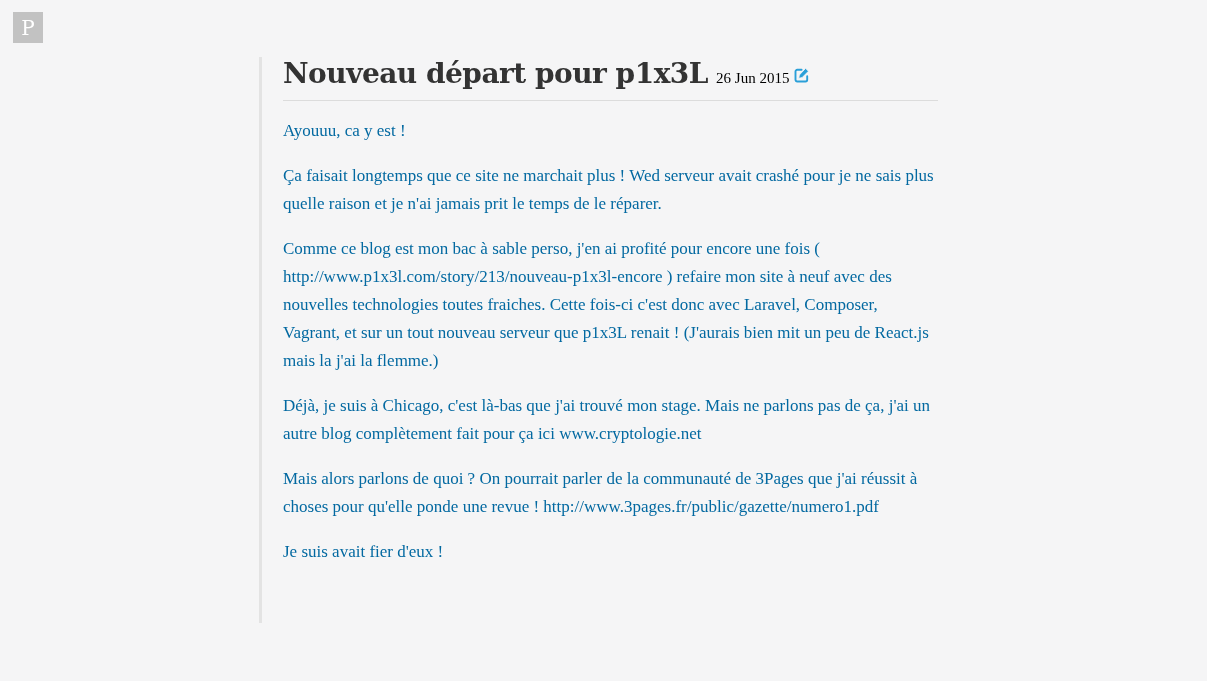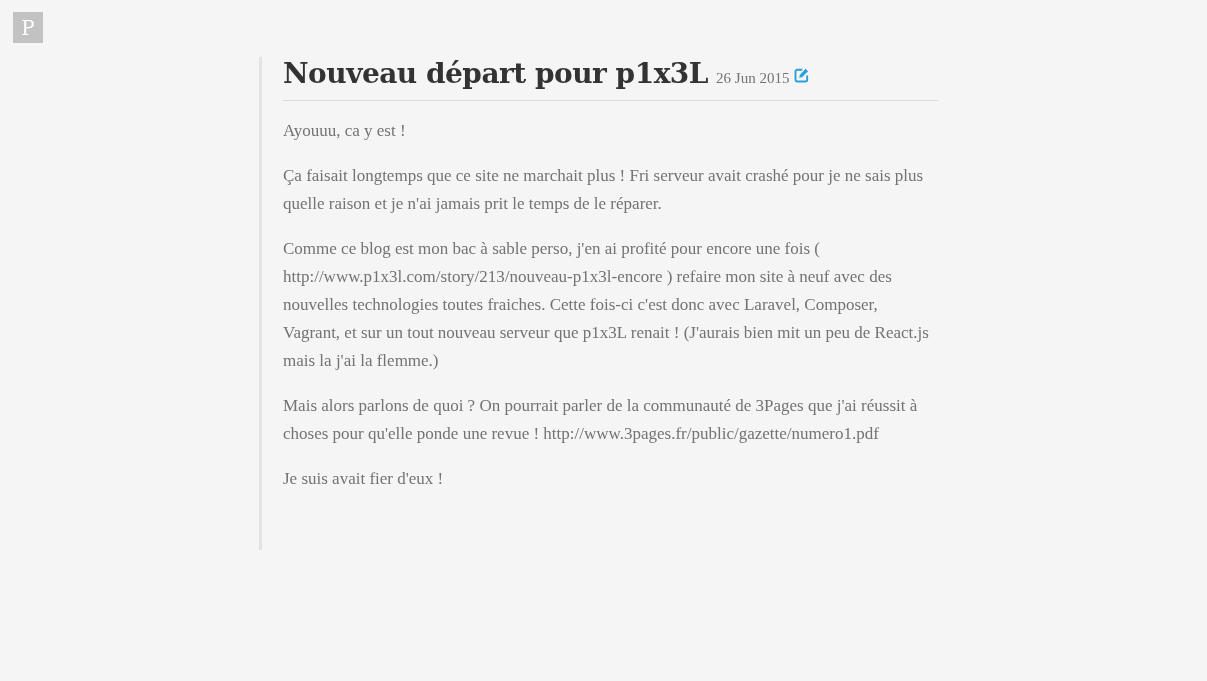--- a/index.html
+++ b/index.html
@@ -53,40 +53,40 @@
     color: #333333;
     letter-spacing: -0.5px;
   }
   .post-meta {
     display: inline;
     white-space: nowrap;
     margin-left: 8px;
   }
   .post-date {
     font-size: 15px;
-    color: #737373;
+    color: #000000;
     font-weight: 400;
   }
   .edit-button {
     display: inline-block;
     vertical-align: baseline;
     margin-left: 5px;
     cursor: pointer;
     line-height: 0;
   }
   .edit-button svg {
     width: 16px;
     height: 16px;
   }
   .post-body p {
     width: 655px;
     margin: 0 0 17px 0;
     font-size: 17px;
     line-height: 28px;
-    color: #737373;
+    color: #0369a1;
     overflow-wrap: break-word;
   }
   .post-body p:first-child {
     margin-top: 16px;
   }
 </style>
 </head>
 <body>
 
 <a class="logo">
@@ -95,18 +95,19 @@
 
 <article class="post">
   <header class="post-header">
     <h1 class="post-title">Nouveau départ pour p1x3L</h1><span class="post-meta"><span class="post-date">26 Jun 2015</span><a class="edit-button"><svg viewBox="0 0 16 16" fill="none">
         <path d="M13.2 9.2 V12.8 A1.7 1.7 0 0 1 11.5 14.5 H3.2 A1.7 1.7 0 0 1 1.5 12.8 V4.5 A1.7 1.7 0 0 1 3.2 2.8 H7.6" stroke="#2a9fd8" stroke-width="1.9" stroke-linecap="round" fill="none"></path>
         <path d="M11.6 1.3 L14.5 4.2 L8.0 10.7 L4.7 11.3 L5.3 8.0 Z" fill="#2a9fd8" stroke="#f5f5f6" stroke-width="0.9"></path>
       </svg></a></span>
   </header>
   <div class="post-body">
     <p>Ayouuu, ca y est !</p>
-    <p>Ça faisait longtemps que ce site ne marchait plus ! Fri serveur avait crashé pour je ne sais plus quelle raison et je n'ai jamais prit le temps de le réparer.</p>
+    <p>Ça faisait longtemps que ce site ne marchait plus ! Wed serveur avait crashé pour je ne sais plus quelle raison et je n'ai jamais prit le temps de le réparer.</p>
     <p>Comme ce blog est mon bac à sable perso, j'en ai profité pour encore une fois ( http://www.p1x3l.com/story/213/nouveau-p1x3l-encore ) refaire mon site à neuf avec des nouvelles technologies toutes fraiches. Cette fois-ci c'est donc avec Laravel, Composer, Vagrant, et sur un tout nouveau serveur que p1x3L renait ! (J'aurais bien mit un peu de React.js mais la j'ai la flemme.)</p>
+    <p>Déjà, je suis à Chicago, c'est là-bas que j'ai trouvé mon stage. Mais ne parlons pas de ça, j'ai un autre blog complètement fait pour ça ici www.cryptologie.net</p>
     <p>Mais alors parlons de quoi ? On pourrait parler de la communauté de 3Pages que j'ai réussit à choses pour qu'elle ponde une revue ! http://www.3pages.fr/public/gazette/numero1.pdf</p>
     <p>Je suis avait fier d'eux !</p>
   </div>
 </article>
 
 </body></html>

